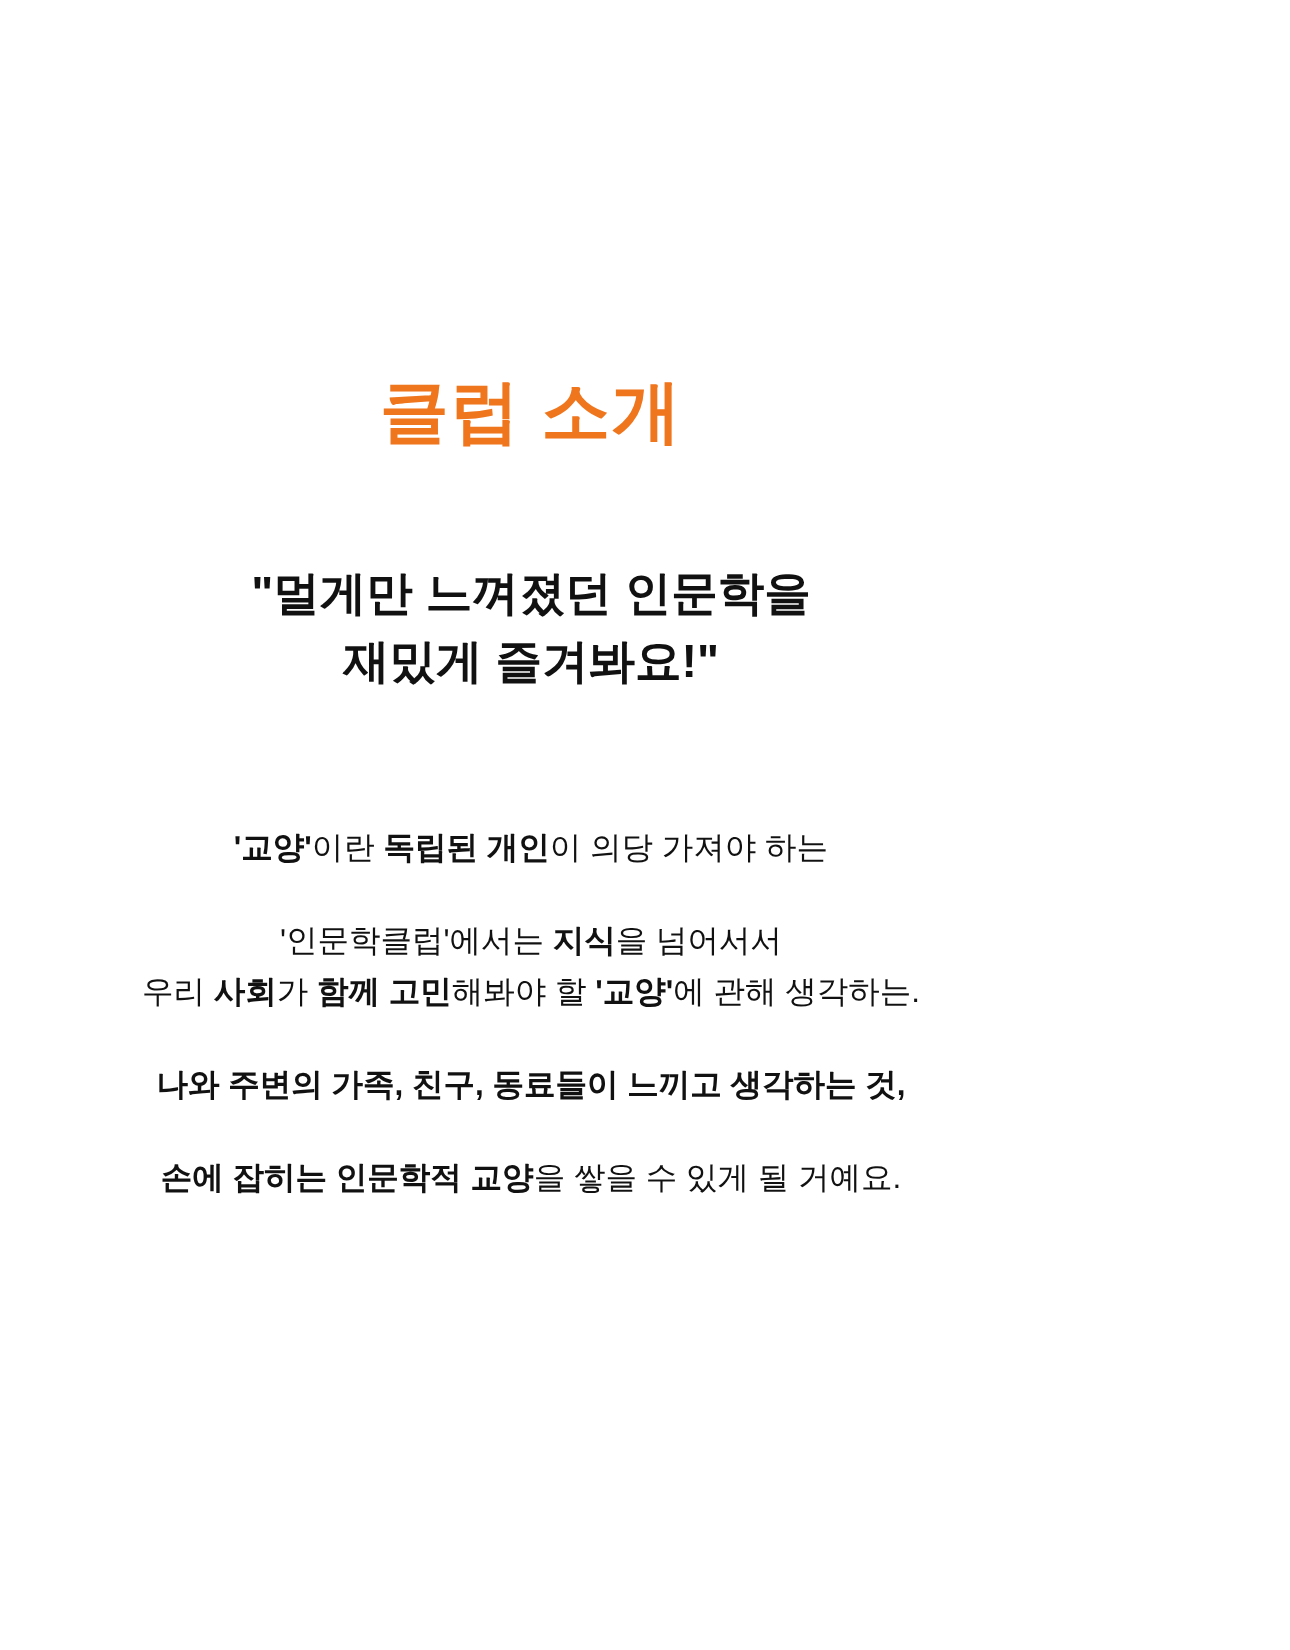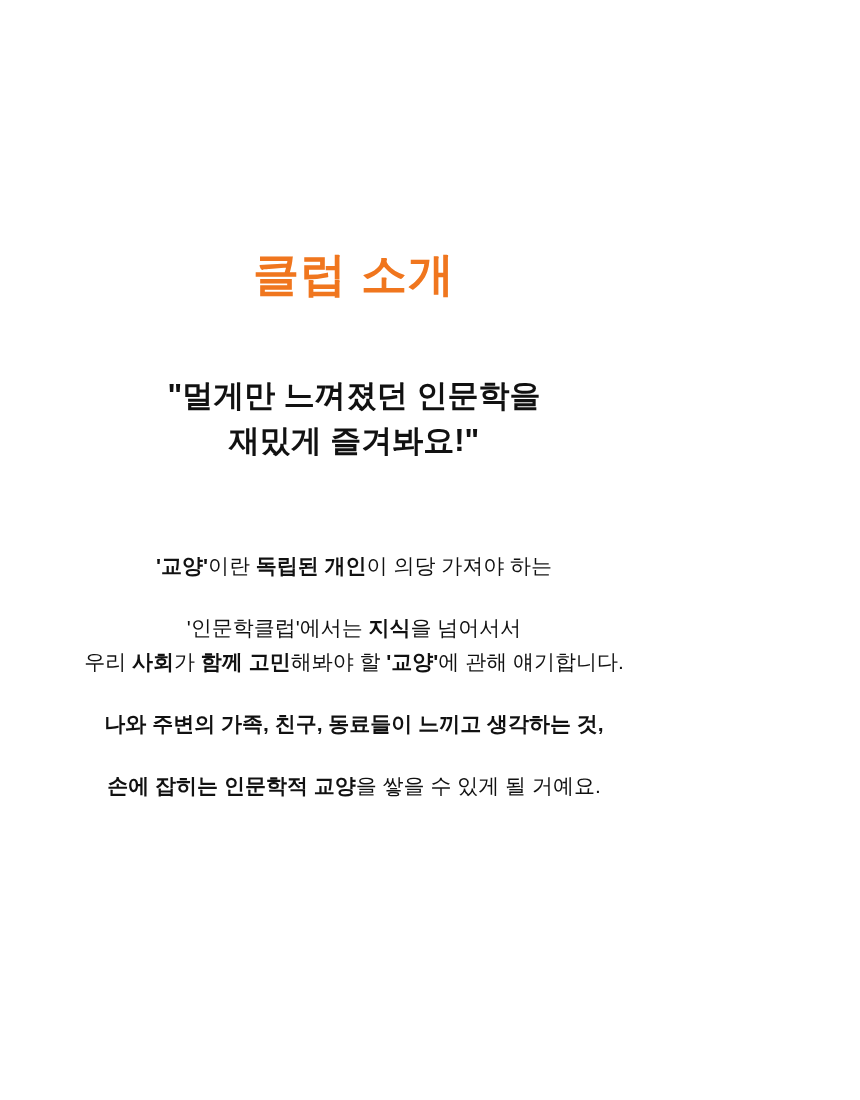--- a/index.html
+++ b/index.html
@@ -84,21 +84,21 @@
     <span class="line">"멀게만 느껴졌던 인문학을</span>
     <span class="line">재밌게 즐겨봐요!"</span>
   </h2>
 
   <div class="body-block">
     <p class="para">
         <span class="line"><span class="strong">'교양'</span><span class="light">이란 </span><span class="strong">독립된 개인</span><span class="light">이 의당 가져야 하는</span></span>
       </p>
     <p class="para">
         <span class="line"><span class="light">'인문학클럽'에서는 </span><span class="strong">지식</span><span class="light">을 넘어서서</span></span>
-        <span class="line"><span class="light">우리 </span><span class="strong">사회</span><span class="light">가 </span><span class="strong">함께 고민</span><span class="light">해봐야 할 </span><span class="strong">'교양'</span><span class="light">에 관해 얘기합니다.</span></span>
+        <span class="line"><span class="light">우리 </span><span class="strong">사회</span><span class="light">가 </span><span class="strong">함께 고민</span><span class="light">해봐야 할 </span><span class="strong">'교양'</span><span class="light">에 관해 생각하는.</span></span>
       </p>
     <p class="para">
         <span class="line"><span class="strong">나와 주변의 가족, 친구, 동료들이 느끼고 생각하는 것,</span></span>
       </p>
     <p class="para">
         <span class="line"><span class="strong">손에 잡히는 인문학적 교양</span><span class="light">을 쌓을 수 있게 될 거예요.</span></span>
       </p>
   </div>
 
 </div>

